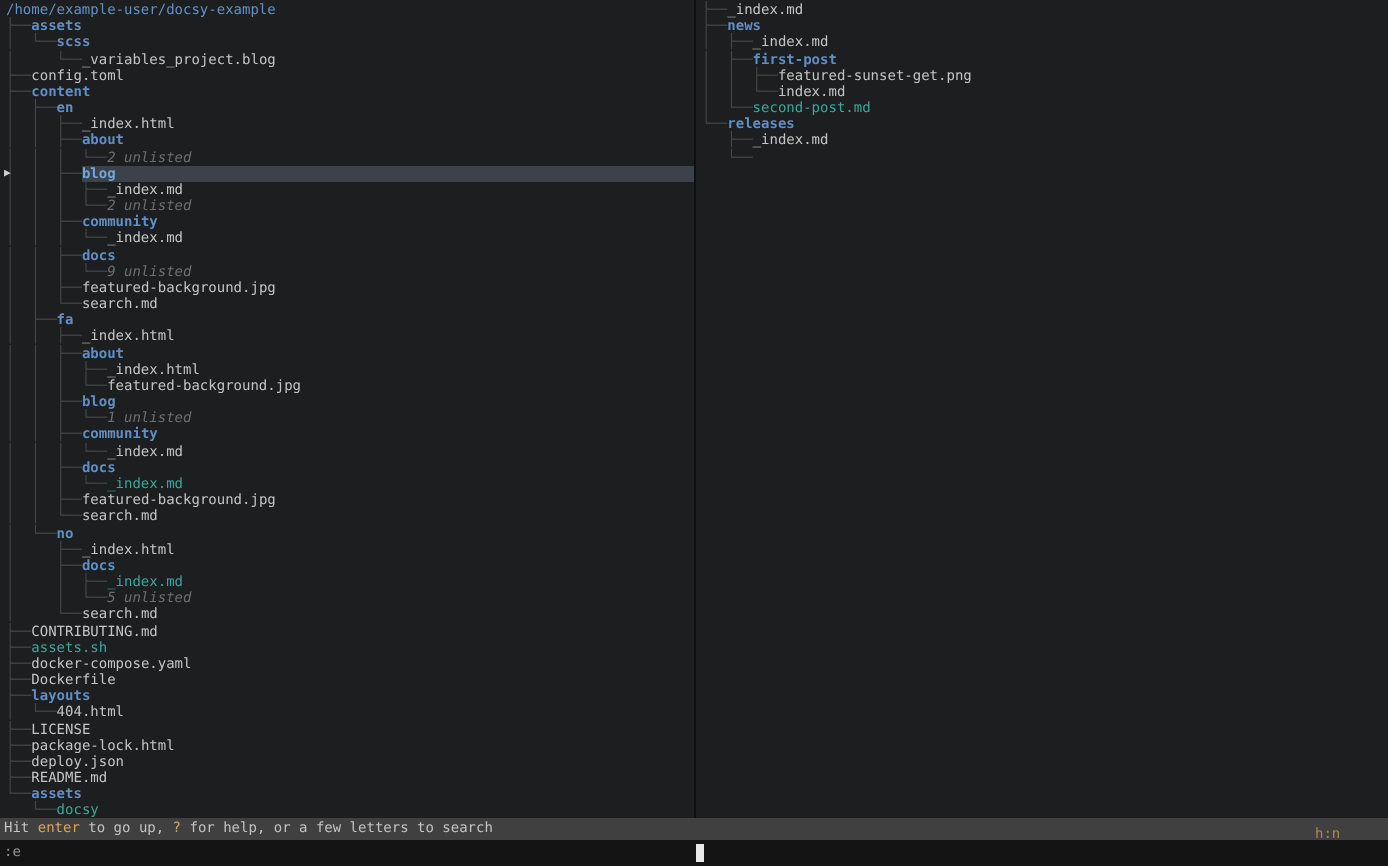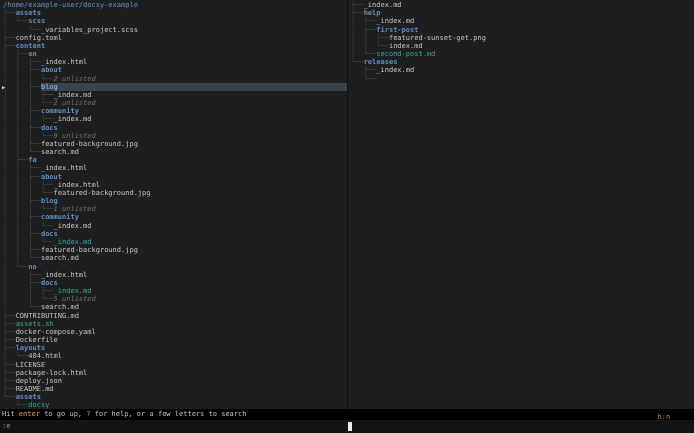--- a/index.html
+++ b/index.html
@@ -25,21 +25,21 @@
   .arrow { position:absolute; left:2px; top:0; color:#cfcfcf; font-size:5.5px; line-height:8.2px; }
   .prefix { color:#474747; }
   .name { color:#c4c4c4; }
   .namewrap { display:inline-block; }
   .t-dir .name { color:#5f8fc4; font-weight:bold; }
   .t-special .name { color:#3aa69e; }
   .t-unlisted .name { color:#6e6e6e; font-style:italic; }
   .row.selected .namewrap { background:#3c424a; flex:1; }
   .row.selected .name { color:#74a5d8; }
 
-  .status-bar { height:11px; line-height:11px; background:#000000; color:#c2c2c2; padding-left:2px; white-space:pre; flex:none; }
+  .status-bar { height:11px; line-height:11px; background:#404040; color:#c2c2c2; padding-left:2px; white-space:pre; flex:none; }
   .status-bar .accent { color:#d7a55f; }
 
   .input-bar { height:13px; background:#141414; display:flex; flex:none; font-size:7px; }
   .input-left { width:347px; line-height:13px; padding-left:2px; color:#919191; white-space:pre; }
   .input-right { flex:1; display:flex; align-items:center; padding-right:0; }
   .cursor { display:inline-block; width:4px; height:9px; background:#eaeaea; margin-left:1px; }
   .flags { margin-left:auto; display:flex; gap:7px; }
   .flag { color:#a98a45; }
   .flag.bright { color:#d2a757;margin-top:20px; }
 </style>
@@ -58,21 +58,21 @@
     <span class="namewrap"><span class="name">assets</span></span>
   </div>
           <div class="row t-dir">
     <span class="arrow"></span>
     <span class="prefix">│  └──</span>
     <span class="namewrap"><span class="name">scss</span></span>
   </div>
           <div class="row t-file">
     <span class="arrow"></span>
     <span class="prefix">│     └──</span>
-    <span class="namewrap"><span class="name">_variables_project.scss</span></span>
+    <span class="namewrap"><span class="name">_variables_project.blog</span></span>
   </div>
           <div class="row t-file">
     <span class="arrow"></span>
     <span class="prefix">├──</span>
     <span class="namewrap"><span class="name">config.toml</span></span>
   </div>
           <div class="row t-dir">
     <span class="arrow"></span>
     <span class="prefix">├──</span>
     <span class="namewrap"><span class="name">content</span></span>
@@ -303,21 +303,21 @@
     <div class="panel right">
       <div>
           <div class="row t-file">
     <span class="arrow"></span>
     <span class="prefix">├──</span>
     <span class="namewrap"><span class="name">_index.md</span></span>
   </div>
           <div class="row t-dir">
     <span class="arrow"></span>
     <span class="prefix">├──</span>
-    <span class="namewrap"><span class="name">help</span></span>
+    <span class="namewrap"><span class="name">news</span></span>
   </div>
           <div class="row t-file">
     <span class="arrow"></span>
     <span class="prefix">│  ├──</span>
     <span class="namewrap"><span class="name">_index.md</span></span>
   </div>
           <div class="row t-dir">
     <span class="arrow"></span>
     <span class="prefix">│  ├──</span>
     <span class="namewrap"><span class="name">first-post</span></span>

